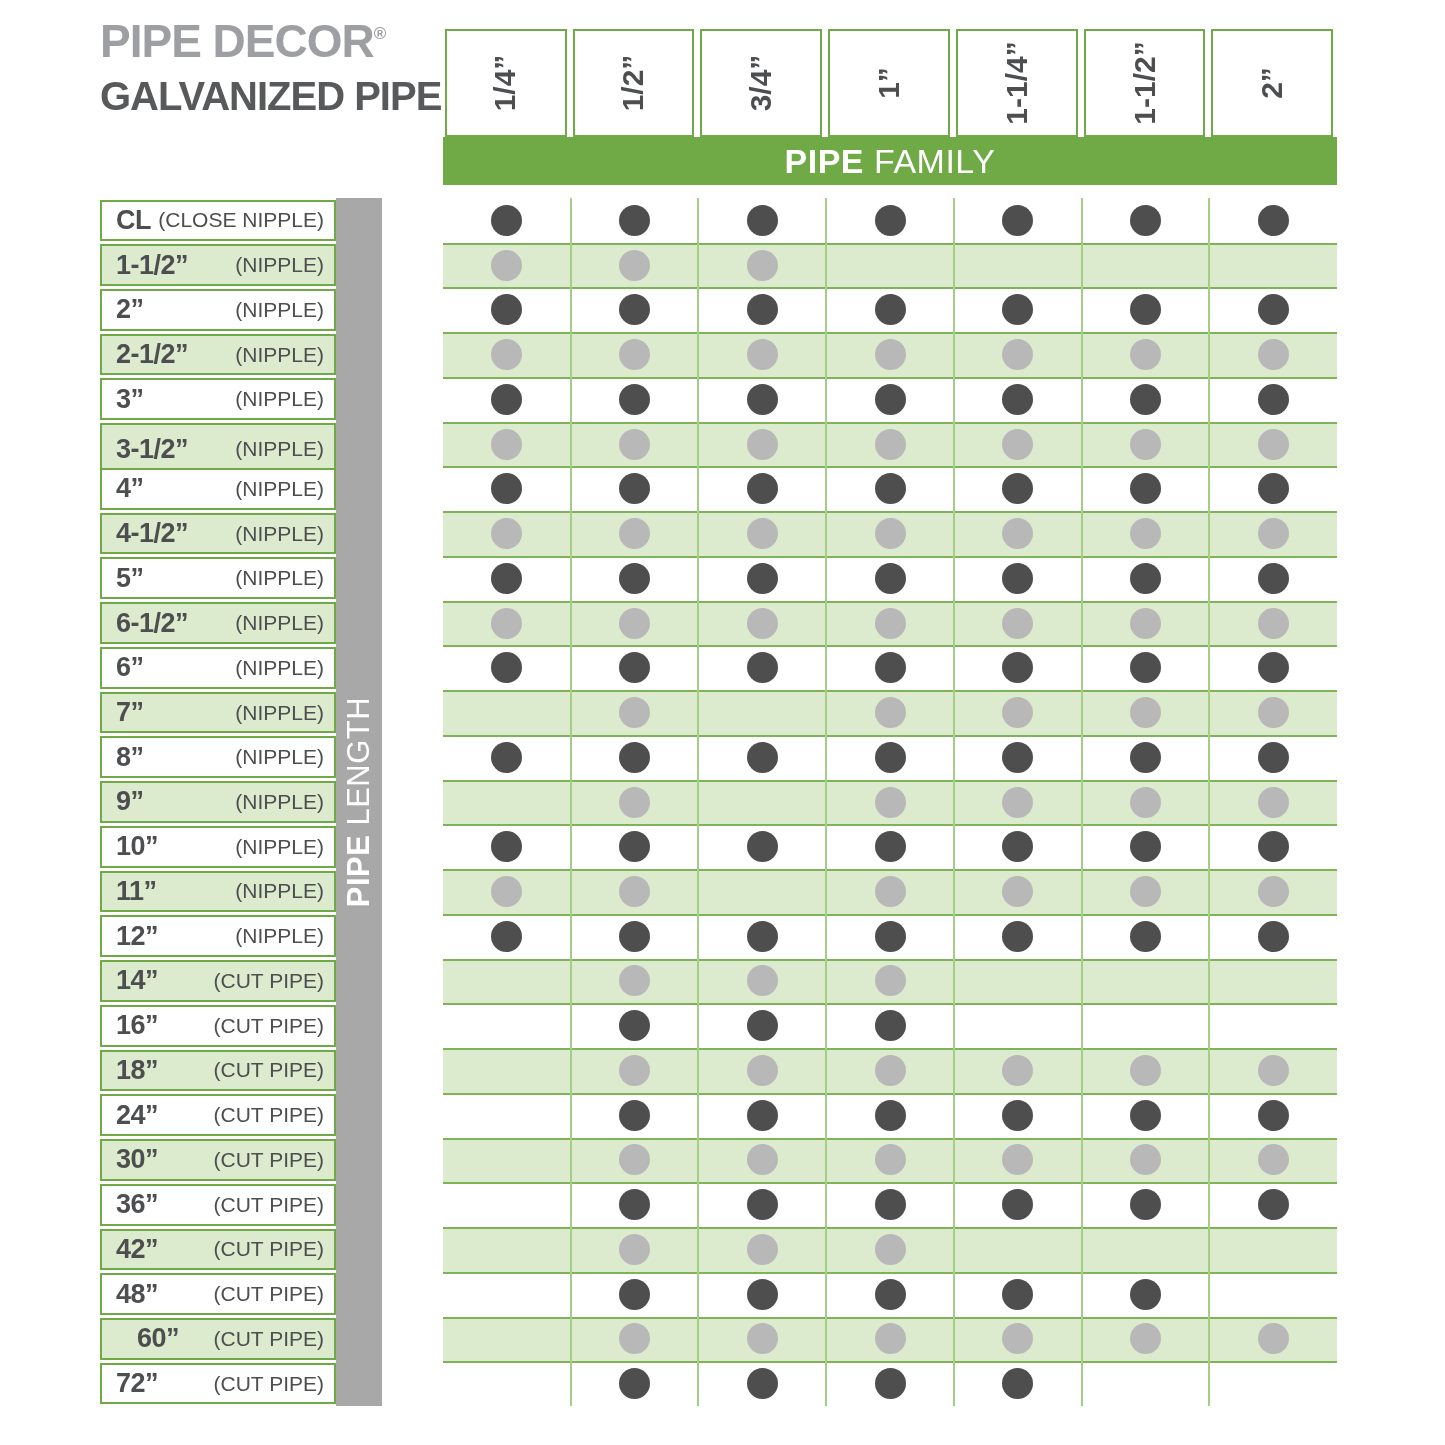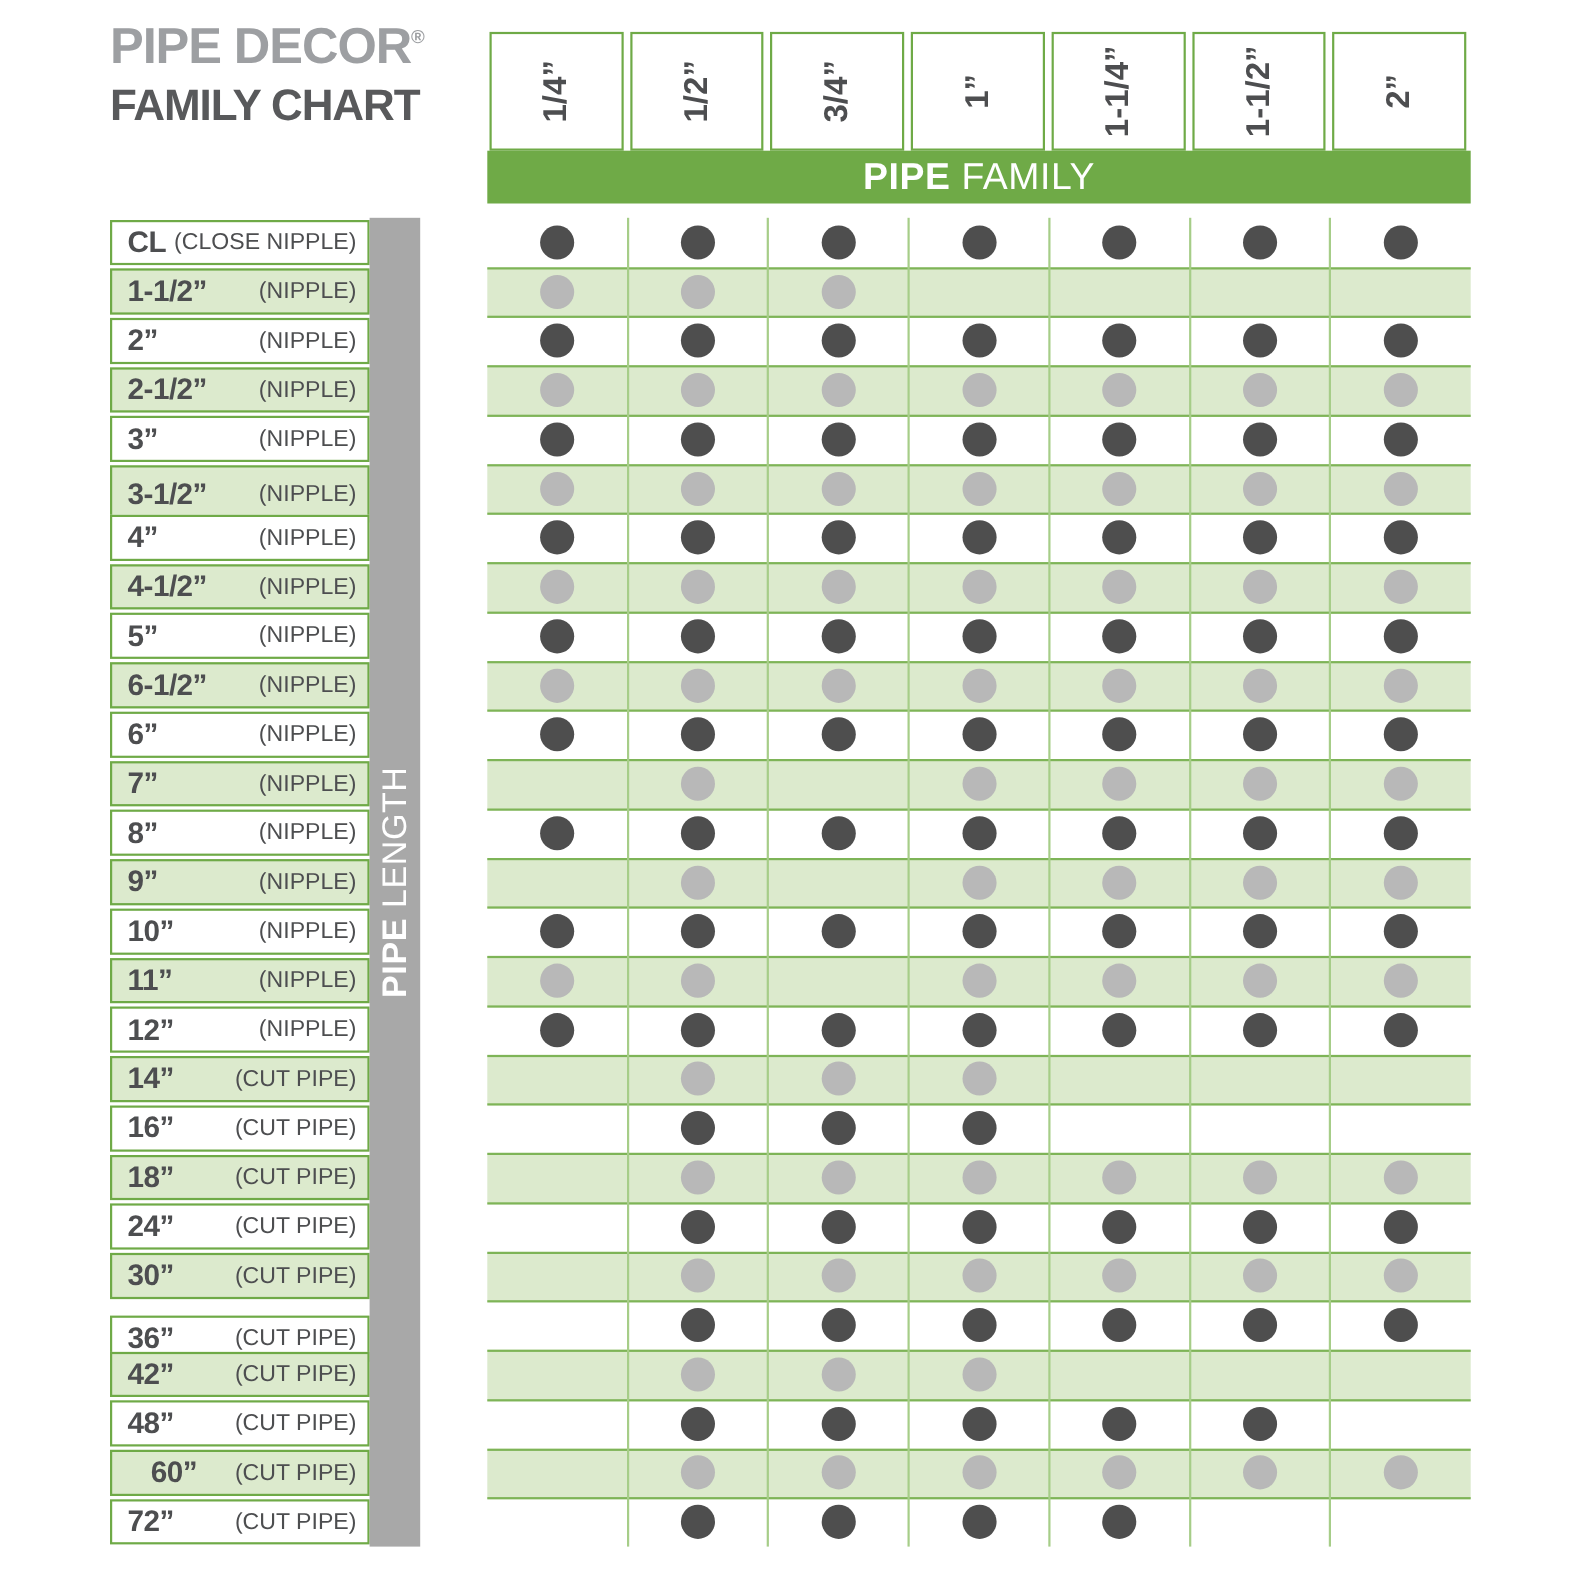--- a/index.html
+++ b/index.html
@@ -60,21 +60,21 @@
   .dot.light{background:var(--light-dot);}
 </style>
 </head>
 <body>
 
 <div class="canvas">
 
   <div class="logo-block">
     <div class="brand"><span>PIPE DECOR</span><span class="reg">®</span></div>
     <div class="title">
-      <div>FAMILY CHART</div>
+      <div>GALVANIZED PIPE</div>
     </div>
   </div>
 
   <div id="column-headers">
       <div class="header-cell" style="left: 445px; top: 29px; width: 121.714px; height: 108px;">
         <span>1/4”</span>
       </div>
       <div class="header-cell" style="left: 572.714px; top: 29px; width: 121.714px; height: 108px;">
         <span>1/2”</span>
       </div>
@@ -182,21 +182,21 @@
         <span class="kind">(CUT PIPE)</span>
       </div>
       <div class="label-cell" style="left: 100px; top: 1094.31px; width: 236px; height: 41.7407px;">
         <span class="size">24”</span>
         <span class="kind">(CUT PIPE)</span>
       </div>
       <div class="label-cell green" style="left: 100px; top: 1139.06px; width: 236px; height: 41.7407px;">
         <span class="size">30”</span>
         <span class="kind">(CUT PIPE)</span>
       </div>
-      <div class="label-cell" style="left: 100px; top: 1183.8px; width: 236px; height: 41.7407px; margin-top: 12px;">
+      <div class="label-cell" style="left: 100px; top: 1183.8px; width: 236px; height: 41.7407px;">
         <span class="size">36”</span>
         <span class="kind">(CUT PIPE)</span>
       </div>
       <div class="label-cell green" style="left: 100px; top: 1228.54px; width: 236px; height: 41.7407px;">
         <span class="size">42”</span>
         <span class="kind">(CUT PIPE)</span>
       </div>
       <div class="label-cell" style="left: 100px; top: 1273.28px; width: 236px; height: 41.7407px;">
         <span class="size">48”</span>
         <span class="kind">(CUT PIPE)</span>

